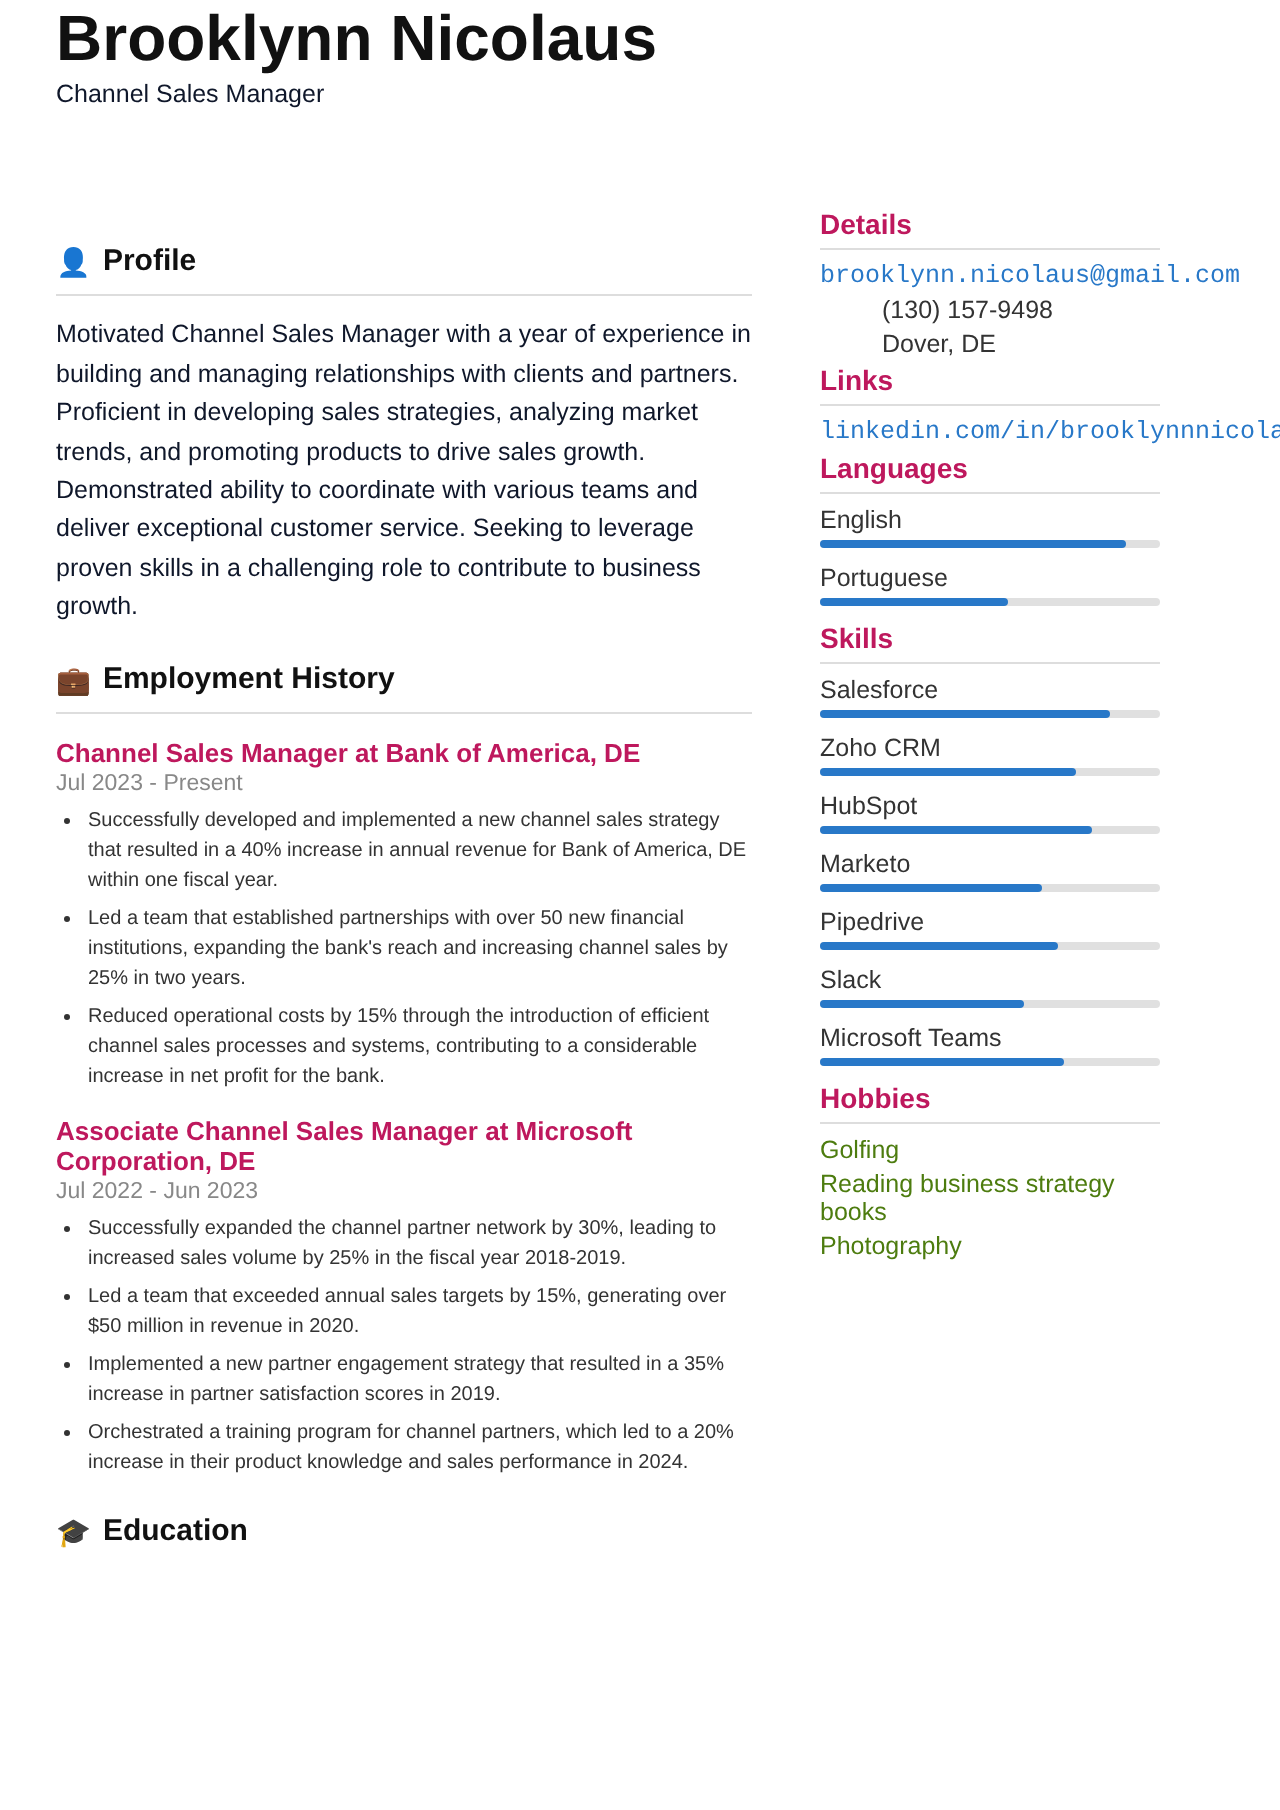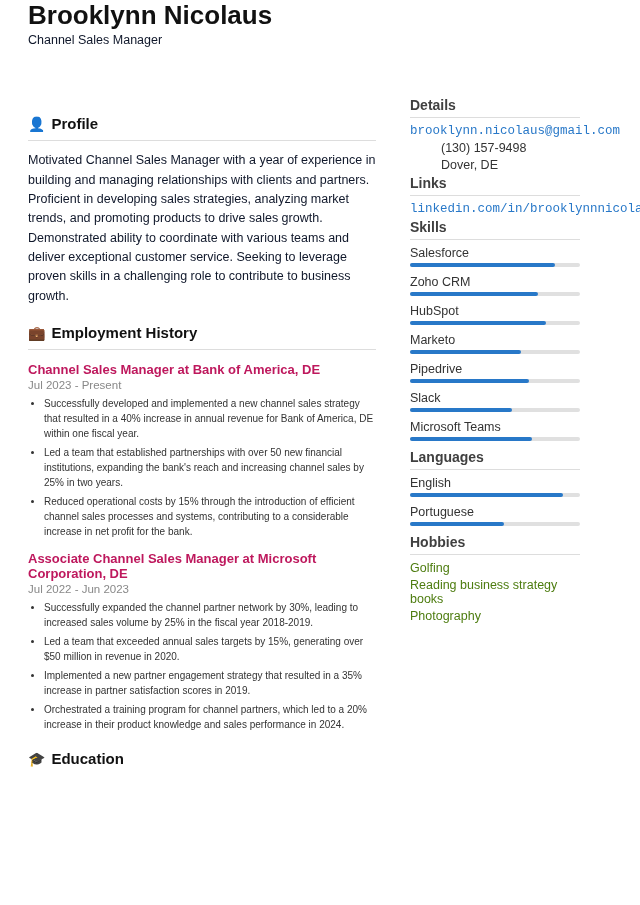--- a/index.html
+++ b/index.html
@@ -26,21 +26,21 @@
       width: 200px;
       padding: 0 20px 0 10px;
       flex-shrink: 0;
     }
 
     
     .header {
       padding: 0 24px 18px 28px;
     }
     .header h1 {
-      font-size: 26px;
+      font-size: 32px;
       font-weight: bold;
       color: #111;
       line-height: 1.2;
     }
     .header .subtitle {
       font-size: 12.5px;
       color: #0f172a;
       margin-top: 2px;
     }
 
@@ -92,21 +92,21 @@
       font-size: 10px;
       line-height: 1.5;
       color: #333;
       margin-bottom: 4px;
     }
 
     
     .right-section-title {
       font-size: 14px;
       font-weight: bold;
-      color: #404040;
+      color: #be185d;
       margin-top: 22px;
       margin-bottom: 6px;
       border-bottom: 1.5px solid #ddd;
       padding-bottom: 4px;
     }
     .right-section-title:first-child {
       margin-top: 0;
     }
 
     .detail-link {
@@ -231,80 +231,80 @@
       <span class="detail-text">(130) 157-9498</span>
       <span class="detail-text">Dover, DE</span>
     </div>
 
     <div>
       <div class="right-section-title">Links</div>
       <a class="detail-link" href="#">linkedin.com/in/brooklynnnicolaus</a>
     </div>
 
     <div>
-      <div class="right-section-title">Skills</div>
-      <div id="skills-container">
-          <div class="skill-item">
-      <div class="skill-name">Salesforce</div>
-      <div class="skill-bar-bg">
-        <div class="skill-bar-fill" style="width:85%"></div>
-      </div>
-    </div>
-          <div class="skill-item">
-      <div class="skill-name">Zoho CRM</div>
-      <div class="skill-bar-bg">
-        <div class="skill-bar-fill" style="width:75%"></div>
-      </div>
-    </div>
-          <div class="skill-item">
-      <div class="skill-name">HubSpot</div>
-      <div class="skill-bar-bg">
-        <div class="skill-bar-fill" style="width:80%"></div>
-      </div>
-    </div>
-          <div class="skill-item">
-      <div class="skill-name">Marketo</div>
-      <div class="skill-bar-bg">
-        <div class="skill-bar-fill" style="width:65%"></div>
-      </div>
-    </div>
-          <div class="skill-item">
-      <div class="skill-name">Pipedrive</div>
-      <div class="skill-bar-bg">
-        <div class="skill-bar-fill" style="width:70%"></div>
-      </div>
-    </div>
-          <div class="skill-item">
-      <div class="skill-name">Slack</div>
-      <div class="skill-bar-bg">
-        <div class="skill-bar-fill" style="width:60%"></div>
-      </div>
-    </div>
-          <div class="skill-item">
-      <div class="skill-name">Microsoft Teams</div>
-      <div class="skill-bar-bg">
-        <div class="skill-bar-fill" style="width:72%"></div>
-      </div>
-    </div>
-        </div>
-    </div>
-
-    <div>
       <div class="right-section-title">Languages</div>
       <div id="languages-container">
           <div class="lang-item">
       <div class="lang-name">English</div>
       <div class="skill-bar-bg">
         <div class="skill-bar-fill" style="width:90%"></div>
       </div>
     </div>
           <div class="lang-item">
       <div class="lang-name">Portuguese</div>
       <div class="skill-bar-bg">
         <div class="skill-bar-fill" style="width:55%"></div>
+      </div>
+    </div>
+        </div>
+    </div>
+
+    <div>
+      <div class="right-section-title">Skills</div>
+      <div id="skills-container">
+          <div class="skill-item">
+      <div class="skill-name">Salesforce</div>
+      <div class="skill-bar-bg">
+        <div class="skill-bar-fill" style="width:85%"></div>
+      </div>
+    </div>
+          <div class="skill-item">
+      <div class="skill-name">Zoho CRM</div>
+      <div class="skill-bar-bg">
+        <div class="skill-bar-fill" style="width:75%"></div>
+      </div>
+    </div>
+          <div class="skill-item">
+      <div class="skill-name">HubSpot</div>
+      <div class="skill-bar-bg">
+        <div class="skill-bar-fill" style="width:80%"></div>
+      </div>
+    </div>
+          <div class="skill-item">
+      <div class="skill-name">Marketo</div>
+      <div class="skill-bar-bg">
+        <div class="skill-bar-fill" style="width:65%"></div>
+      </div>
+    </div>
+          <div class="skill-item">
+      <div class="skill-name">Pipedrive</div>
+      <div class="skill-bar-bg">
+        <div class="skill-bar-fill" style="width:70%"></div>
+      </div>
+    </div>
+          <div class="skill-item">
+      <div class="skill-name">Slack</div>
+      <div class="skill-bar-bg">
+        <div class="skill-bar-fill" style="width:60%"></div>
+      </div>
+    </div>
+          <div class="skill-item">
+      <div class="skill-name">Microsoft Teams</div>
+      <div class="skill-bar-bg">
+        <div class="skill-bar-fill" style="width:72%"></div>
       </div>
     </div>
         </div>
     </div>
 
     <div>
       <div class="right-section-title">Hobbies</div>
       <div id="hobbies-container">
           <div class="hobby-item">Golfing</div>
           <div class="hobby-item">Reading business strategy books</div>

